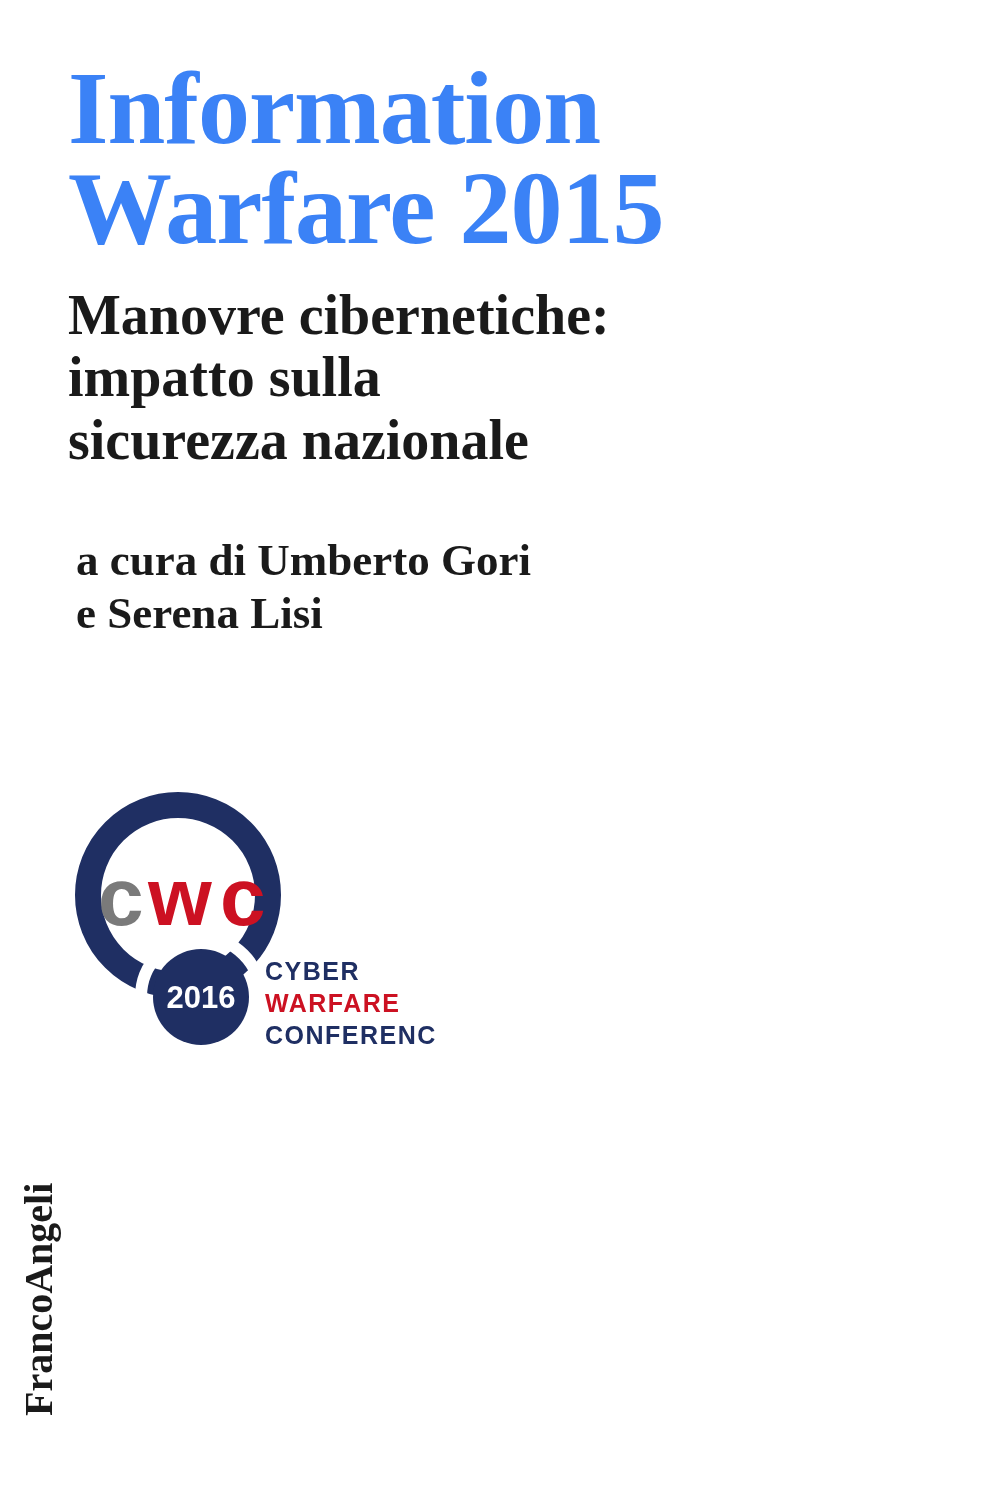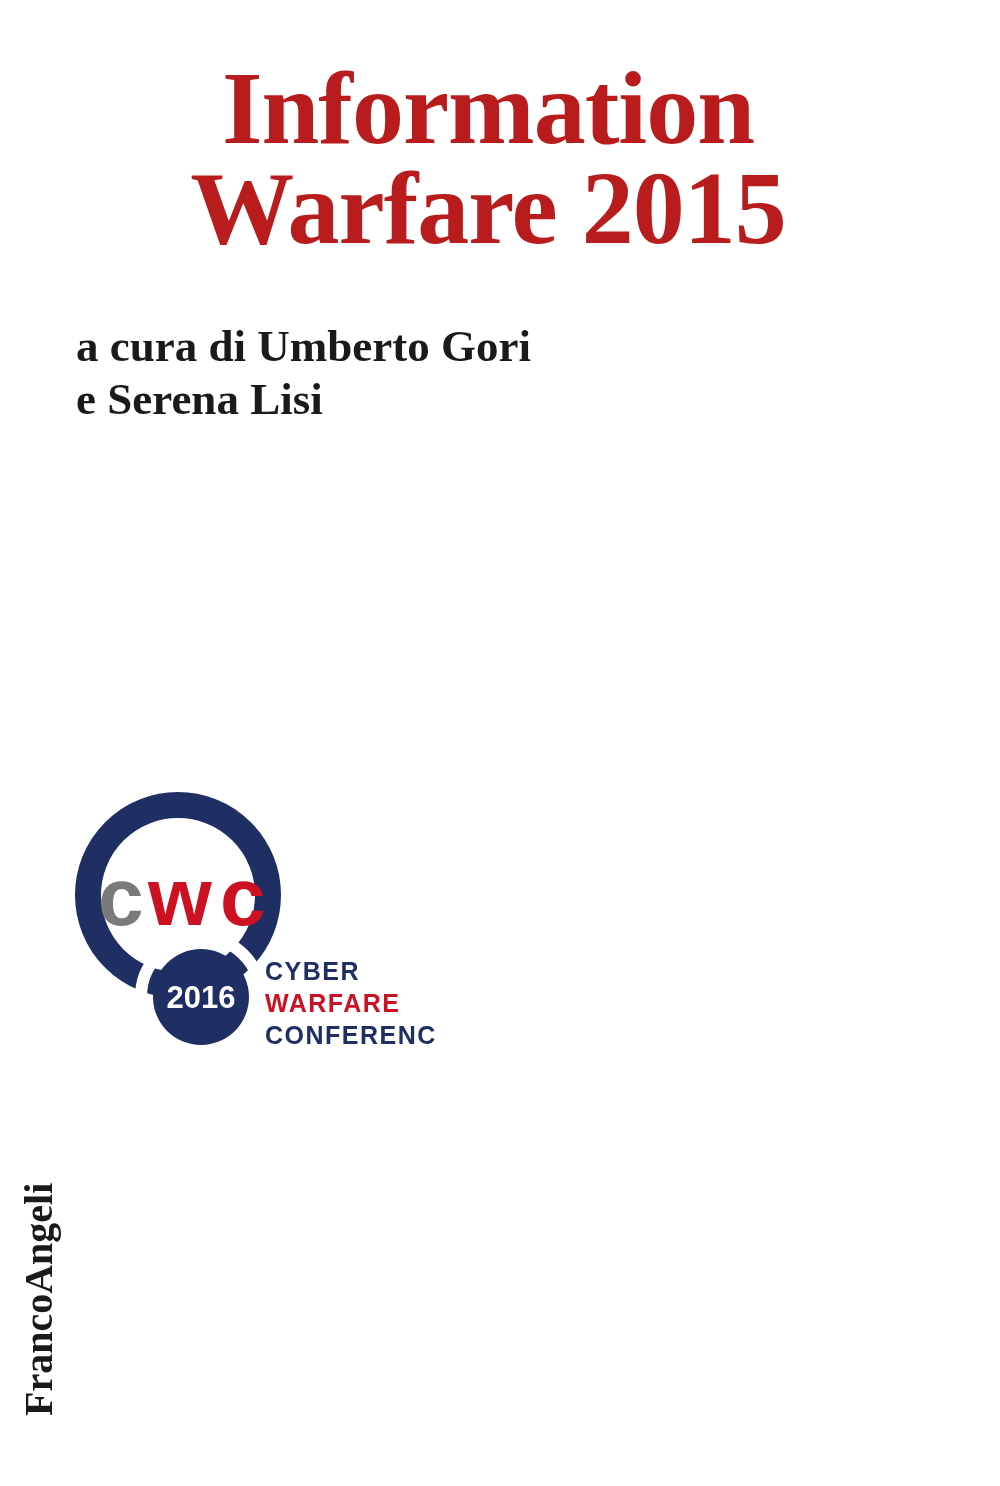--- a/index.html
+++ b/index.html
@@ -26,25 +26,24 @@
     left: 68px;
     top: 58px;
     width: 840px;
   }
 
   .main-title {
     font-family: "Liberation Serif", serif;
     font-weight: bold;
     font-size: 104px;
     line-height: 0.96;
-    color: #b91c1c;
+    color: #3b82f6;
     letter-spacing: -1px;
     margin: 0;
     white-space: pre-line;
-    text-align: center;
   }
 
   .subtitle {
     font-family: "Liberation Serif", serif;
     font-weight: bold;
     font-size: 56px;
     line-height: 1.12;
     color: #1a1a1a;
     margin: 26px 0 0 0;
     white-space: pre-line;
@@ -98,20 +97,23 @@
 </style>
 </head>
 <body>
 
 <div class="cover">
 
   <div class="title-block">
     <h1 class="main-title">Information
 Warfare 2015</h1>
 
+    <h2 class="subtitle">Manovre cibernetiche:
+impatto sulla
+sicurezza nazionale</h2>
 
     <p class="editors">a cura di Umberto Gori
 e Serena Lisi</p>
   </div>
 
   <div class="logo-wrap">
     <svg class="logo-svg" width="370" height="260" viewBox="0 0 370 260">
 
       <circle cx="110" cy="105" r="90" fill="none" stroke="#1f2f63" stroke-width="26"></circle>
 

